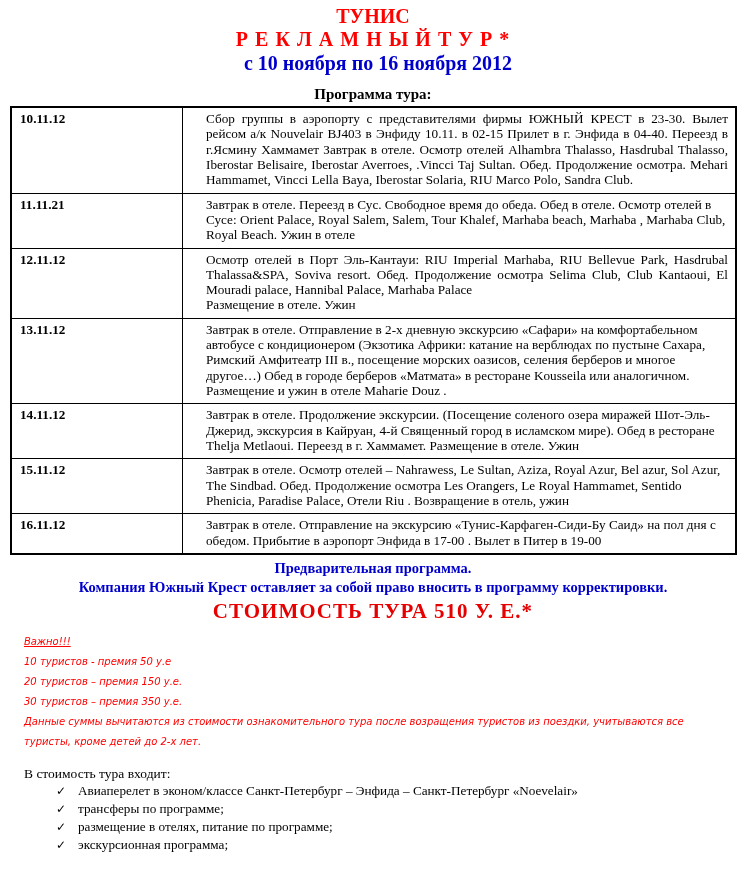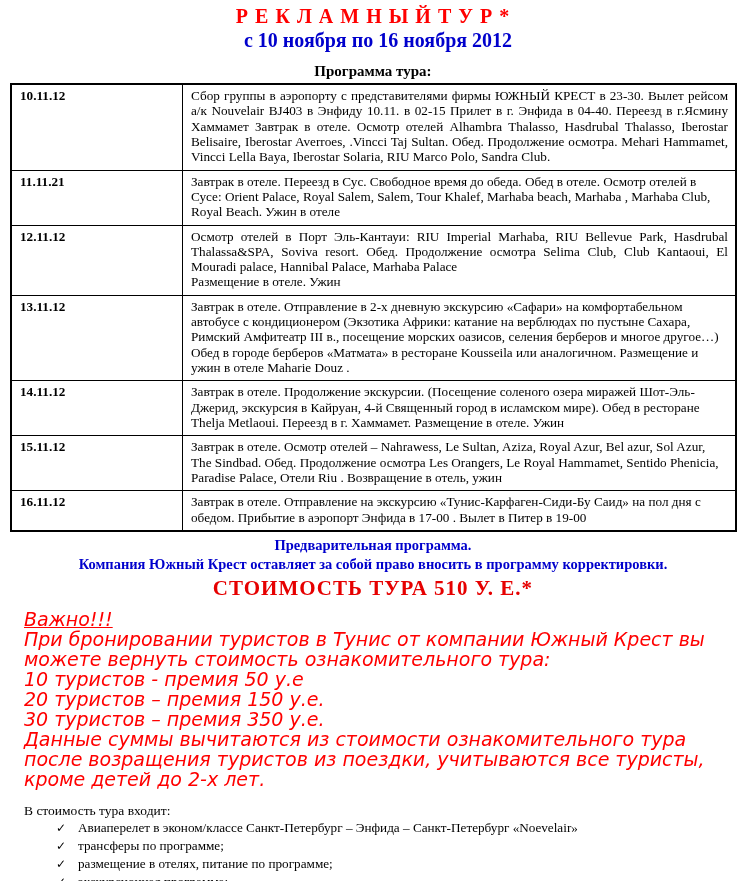--- a/index.html
+++ b/index.html
@@ -52,21 +52,21 @@
     font-size: 13.2px;
     line-height: 1.16;
   }
   td.date-cell {
     width: 158px;
     font-weight: bold;
     font-size: 14px;
     padding: 3px 4px 3px 8px;
   }
   td.desc-cell {
-    padding: 3px 7px 5px 8px;
+    padding: 3px 7px 5px 23px;
   }
   td.desc-cell.just div { text-align: justify; }
   .note-blue {
     color: var(--blue, #0000cc);
     font-weight: bold;
     font-size: 14.5px;
     line-height: 19px;
     text-align: center;
   }
   .note-first { margin-top: 4px; }
@@ -77,21 +77,21 @@
     line-height: 25px;
     letter-spacing: 1px;
     text-align: center;
     margin-top: 2px;
   }
   .important {
     margin: 8px 24px 12px 24px;
     color: var(--red, #ff0000);
     font-family: "DejaVu Sans", sans-serif;
     font-style: italic;
-    font-size: 19px;
+    font-size: 10px;
     line-height: 20px;
   }
   .important-heading {
     text-decoration: underline;
   }
   .includes {
     margin: 14px 24px 0 24px;
     font-size: 13.2px;
   }
   .includes-heading {
@@ -108,20 +108,21 @@
     width: 22px;
     font-family: "DejaVu Sans", sans-serif;
     font-size: 12px;
   }
 </style>
 </head>
 <body>
 
 <div class="page">
 
+  <div class="title-red">ТУНИС</div>
   <div class="title-red title-spaced">Р Е К Л А М Н Ы Й  Т У Р *</div>
   <div class="title-blue">с 10 ноября по 16 ноября 2012</div>
 
   <div class="program-heading">Программа тура:</div>
 
   <table class="program">
     <tbody>
       <tr>
         <td class="date-cell">10.11.12</td>
         <td class="desc-cell just">
@@ -167,21 +168,20 @@
       </tr>
     </tbody>
   </table>
 
   <div class="note-blue note-first">Предварительная программа.</div>
   <div class="note-blue">Компания Южный Крест оставляет за собой право вносить в  программу корректировки.</div>
   <div class="price-line">СТОИМОСТЬ  ТУРА  510 У. Е.*</div>
 
   <div class="important">
     <div class="important-heading">Важно!!!</div>
-    <div>При бронировании туристов в Тунис от  компании Южный Крест  вы можете вернуть стоимость ознакомительного тура:</div>
     <div>10 туристов - премия  50 у.е</div>
     <div>20 туристов – премия 150 у.е.</div>
     <div>30 туристов – премия 350 у.е.</div>
     <div>Данные суммы вычитаются из стоимости ознакомительного тура   после  возращения туристов из поездки, учитываются все туристы, кроме детей до 2-х лет.</div>
   </div>
 
   <div class="includes">
     <div class="includes-heading">В стоимость тура входит:</div>
     <div class="inc-item">
       <span class="check">✓</span><span>Авиаперелет в эконом/классе Санкт-Петербург – Энфида – Санкт-Петербург «Noevelair»</span>

